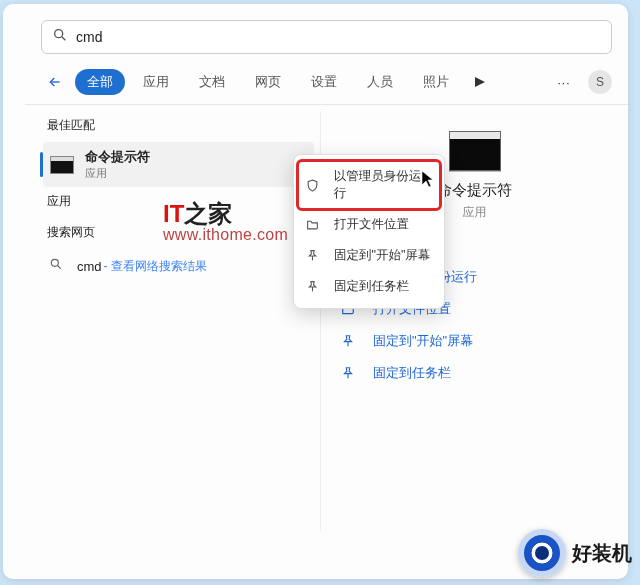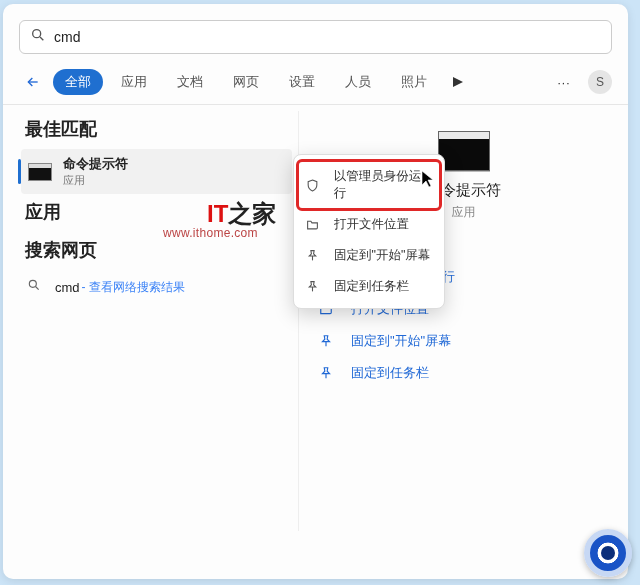--- a/index.html
+++ b/index.html
@@ -1,35 +1,35 @@
 <!DOCTYPE html>
 <html><head>
 <meta charset="utf-8">
 <style>
   * { box-sizing: border-box; margin: 0; padding: 0; font-family: "Segoe UI", "Microsoft YaHei", sans-serif; }
   body { width: 640px; height: 585px; background: #cce4f7; position: relative; overflow: hidden; }
-  .window { position: absolute; top: 4px; left: 3px; width: 625px; height: 575px; background: #fdfdfd; border-radius: 10px; box-shadow: 0 2px 10px rgba(0,0,0,0.1); }
+  .window { position: absolute; top: 4px; left: 3px; width: 625px; height: 575px; background: #fdfdfd; border-radius: 10px; box-shadow: 0 2px 10px rgba(0,0,0,0.1); padding-left: 22px; }
   
   .search-bar { display: flex; align-items: center; margin: 16px 16px 10px 16px; border: 1px solid #ccc; border-radius: 6px; padding: 6px 10px; background: #fff; }
   .search-bar svg { width: 16px; height: 16px; stroke: #555; fill: none; stroke-width: 2; }
   .search-bar .qtext { margin-left: 8px; font-size: 14px; color: #222; }
   
   .tabs-row { display: flex; align-items: center; padding: 4px 16px 8px 16px; gap: 6px; font-size: 13px; color: #555; }
   .back-btn { width: 28px; height: 28px; border-radius: 50%; display: flex; align-items: center; justify-content: center; color: #2169d6; }
   .pill { padding: 4px 12px; border-radius: 14px; cursor: pointer; white-space: nowrap; }
   .pill.active { background: #1f6fd0; color: #fff; }
   .tabs-spacer { flex: 1; }
   .play-btn, .more-btn { padding: 0 8px; color: #333; cursor: pointer; }
   .avatar { width: 24px; height: 24px; border-radius: 50%; background: #e5e5e5; color: #555; display: flex; align-items: center; justify-content: center; font-size: 12px; margin-left: 4px; }
   
   .divider { height: 1px; background: #e6e6e6; margin: 0 0 6px 0; }
   
   .content { display: flex; }
   .left { width: 295px; padding: 0 6px 0 18px; position: relative; }
-  .section-head { font-size: 18px; font-weight: 700; color: #222; padding: 6px 4px 8px 4px; }
+  .section-head { font-size: 12px; font-weight: 400; color: #222; padding: 6px 4px 8px 4px; }
   .result-item { display: flex; align-items: center; padding: 6px 6px; border-radius: 4px; position: relative; }
   .result-item.sel { background: #f1f1f1; }
   .result-item.sel::before { content:""; position:absolute; left:-3px; top:10px; bottom:10px; width:3px; background:#1f6fd0; border-radius:2px; }
   .ri-icon { width: 26px; height: 22px; display:flex; align-items:center; justify-content:center; }
   .cmd-thumb-sm { width:24px; height:18px; background:#111; border:1px solid #888; position:relative; }
   .cmd-thumb-sm::before { content:""; position:absolute; top:0;left:0;right:0;height:4px;background:#ddd; }
   .ri-text { margin-left: 10px; display:flex; flex-direction:column; }
   .ri-title { font-size: 13px; color:#222; font-weight:600; }
   .ri-sub { font-size: 11px; color:#777; }
   .reg-icon { width:20px; height:18px; display:flex;align-items:center;justify-content:center; }
@@ -48,24 +48,24 @@
   .detail-list .dlabel { margin-left:10px; }
   
   .ctx-menu { position:absolute; left:290px; top:150px; width:152px; background:#fff; border:1px solid #ddd; border-radius:8px; box-shadow:0 6px 20px rgba(0,0,0,0.18); padding:6px 4px; z-index:5; }
   .ctx-item { display:flex; align-items:center; padding:7px 8px; font-size:12.5px; color:#333; border-radius:4px; position:relative; }
   .ctx-item .cicon { width:20px; display:flex; align-items:center; color:#555; }
   .ctx-item .clabel { margin-left:8px; }
   .ctx-item.hl { outline:3px solid #e02828; outline-offset:-1px; }
   .cursor { position:absolute; right:6px; top:10px; }
   
   .watermark { position:absolute; left:160px; top:198px; z-index:2; pointer-events:none; text-align:left; }
-  .watermark .big { font-size:24px; font-weight:800; line-height:1;margin-left:44px; }
+  .watermark .big { font-size:24px; font-weight:800; line-height:1; }
   .watermark .big .r { color:#d11; }
   .watermark .big .b { color:#222; }
-  .watermark .url { font-size:12px; color:#b44; letter-spacing:0.3px; }
+  .watermark .url { font-size:16px; color:#b44; letter-spacing:0.3px; }
   
   .brand { position:absolute; right:8px; bottom:8px; display:flex; align-items:center; gap:6px; z-index:6; }
   .brand-logo { width:48px; height:48px; border-radius:50%; background:radial-gradient(circle,#fff 0 40%, #1953c6 42% 100%); border:6px solid #c7d8f4; display:flex;align-items:center;justify-content:center; box-shadow:0 2px 6px rgba(0,0,0,0.25); }
   .brand-dot { width:14px; height:14px; border-radius:50%; background:#0b2e7a; }
   .brand-text { font-size:20px; font-weight:700; color:#1a1a1a; }
   
   svg { overflow:visible; }
 </style>
 </head>
 <body>
@@ -223,13 +223,14 @@
     <div class="big"><span class="r">IT</span><span class="b">之家</span></div>
     <div class="url">www.ithome.com</div>
   </div>
 
 </div>
 
 <div class="brand">
   <span class="brand-logo">
       <span class="brand-dot"></span>
     </span>
+  <span class="brand-text">好装机</span>
 </div>
 
 </body></html>

